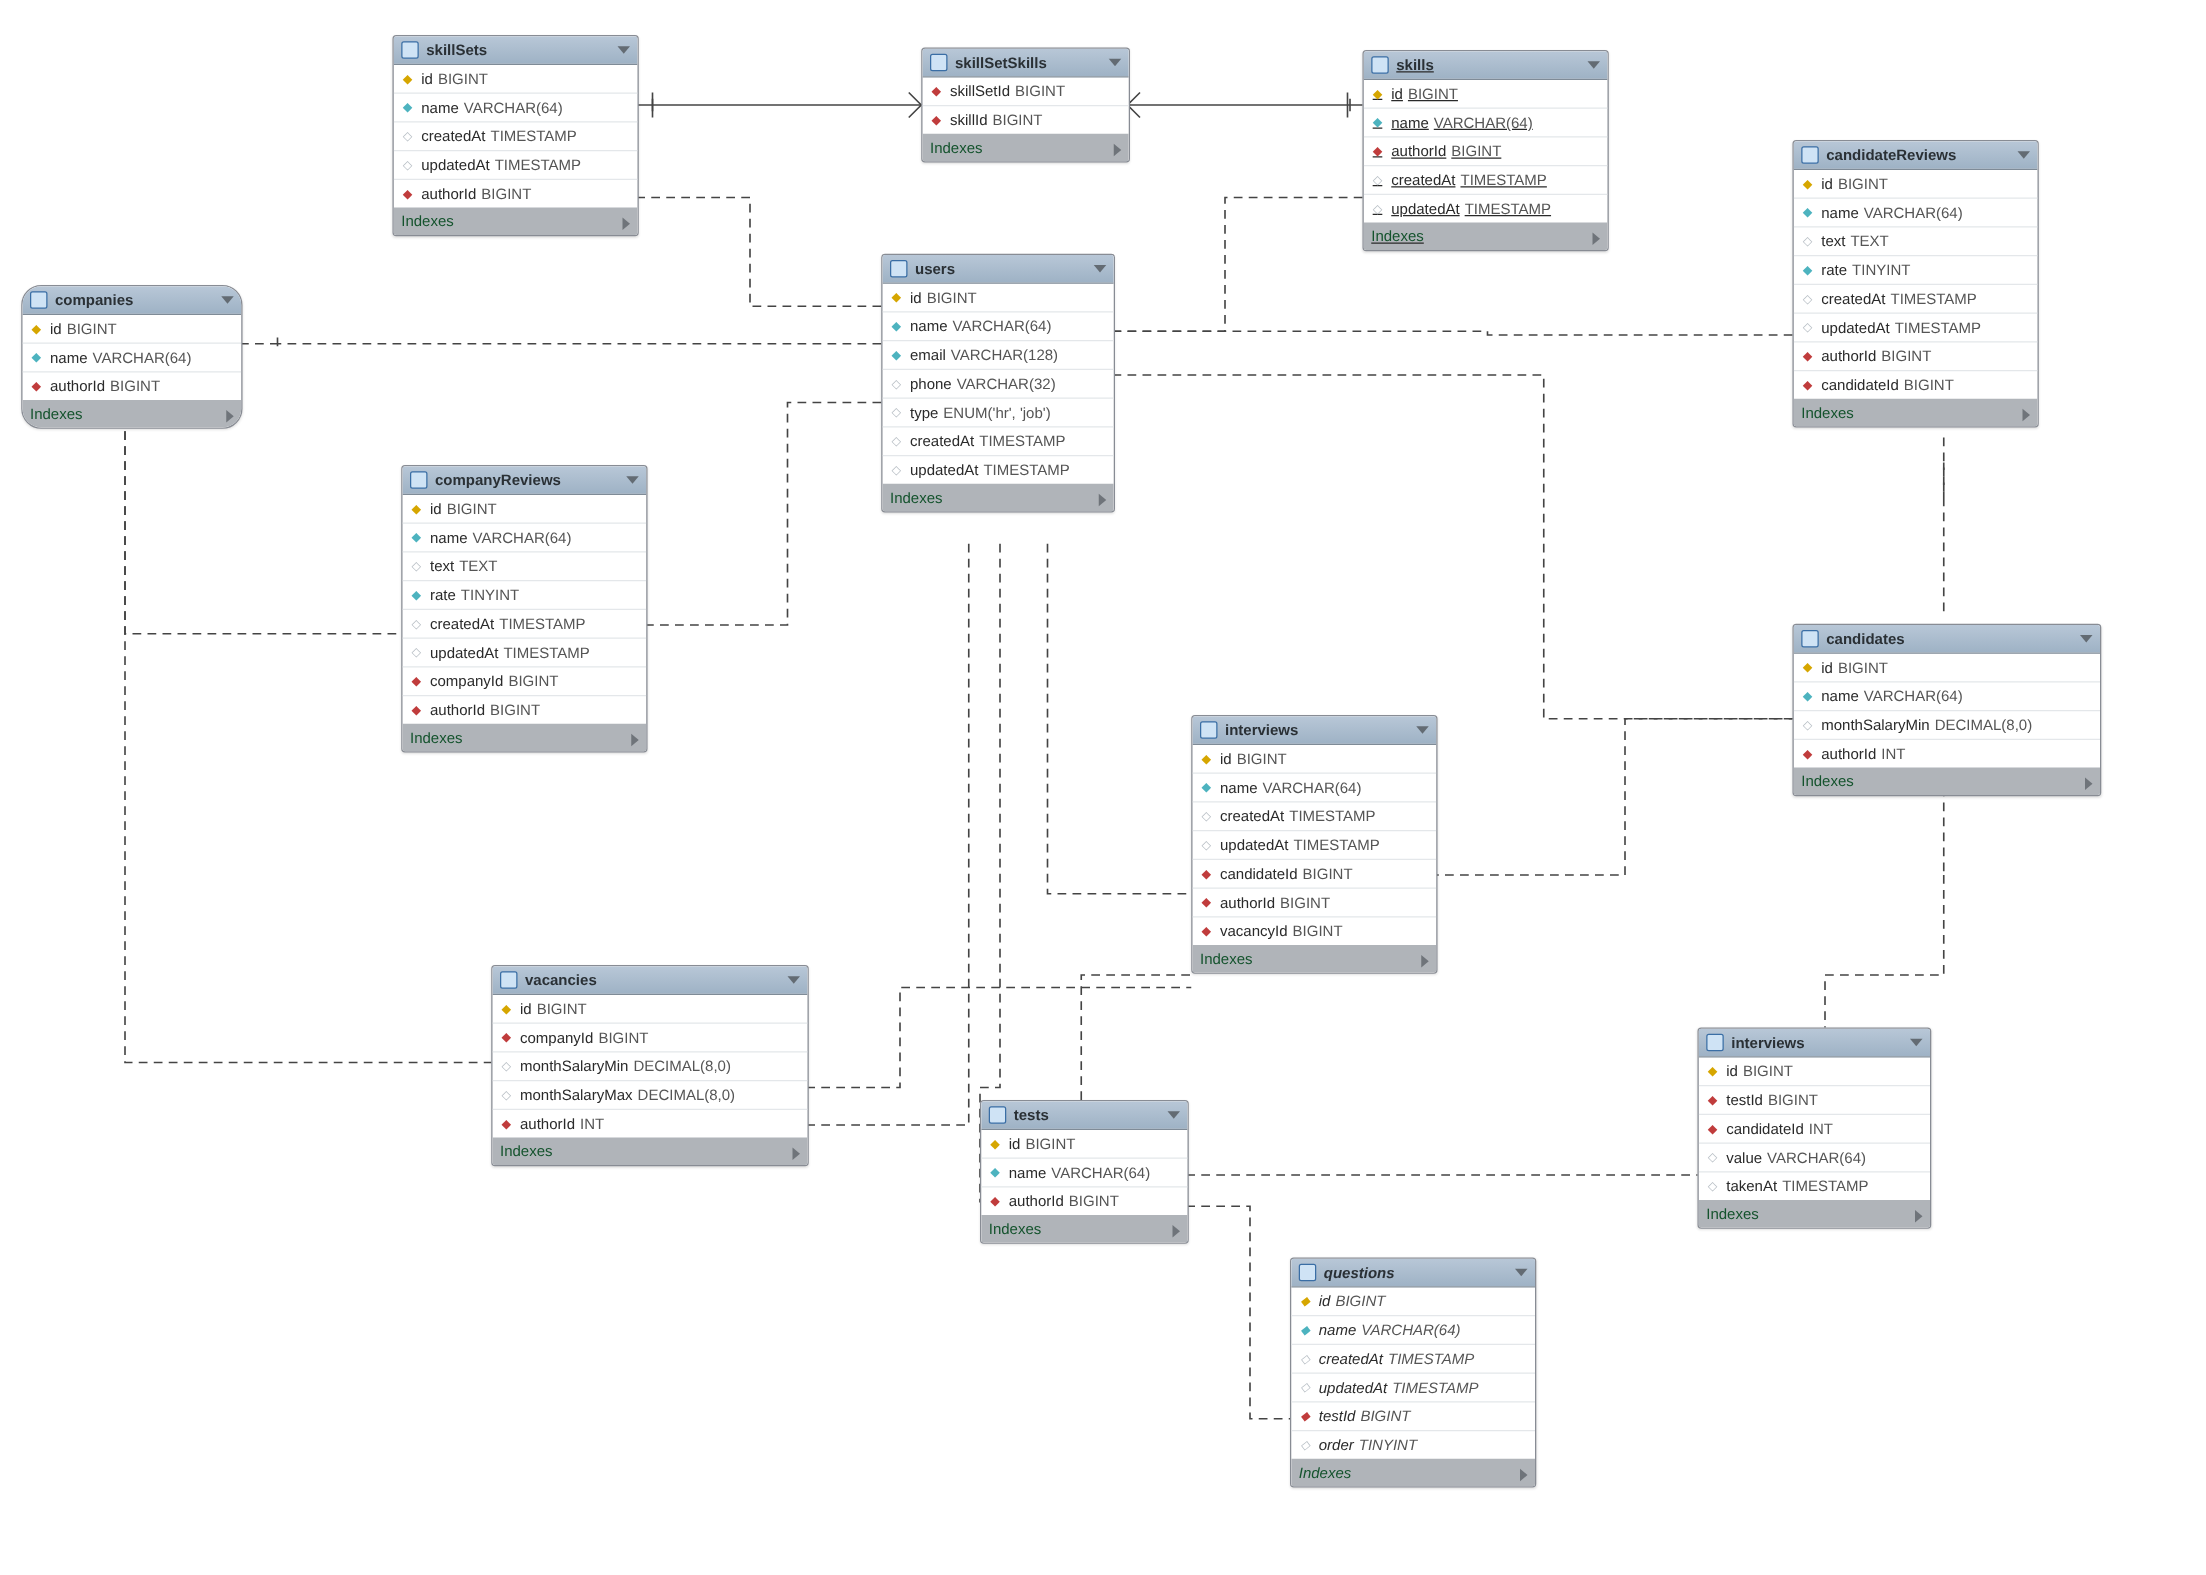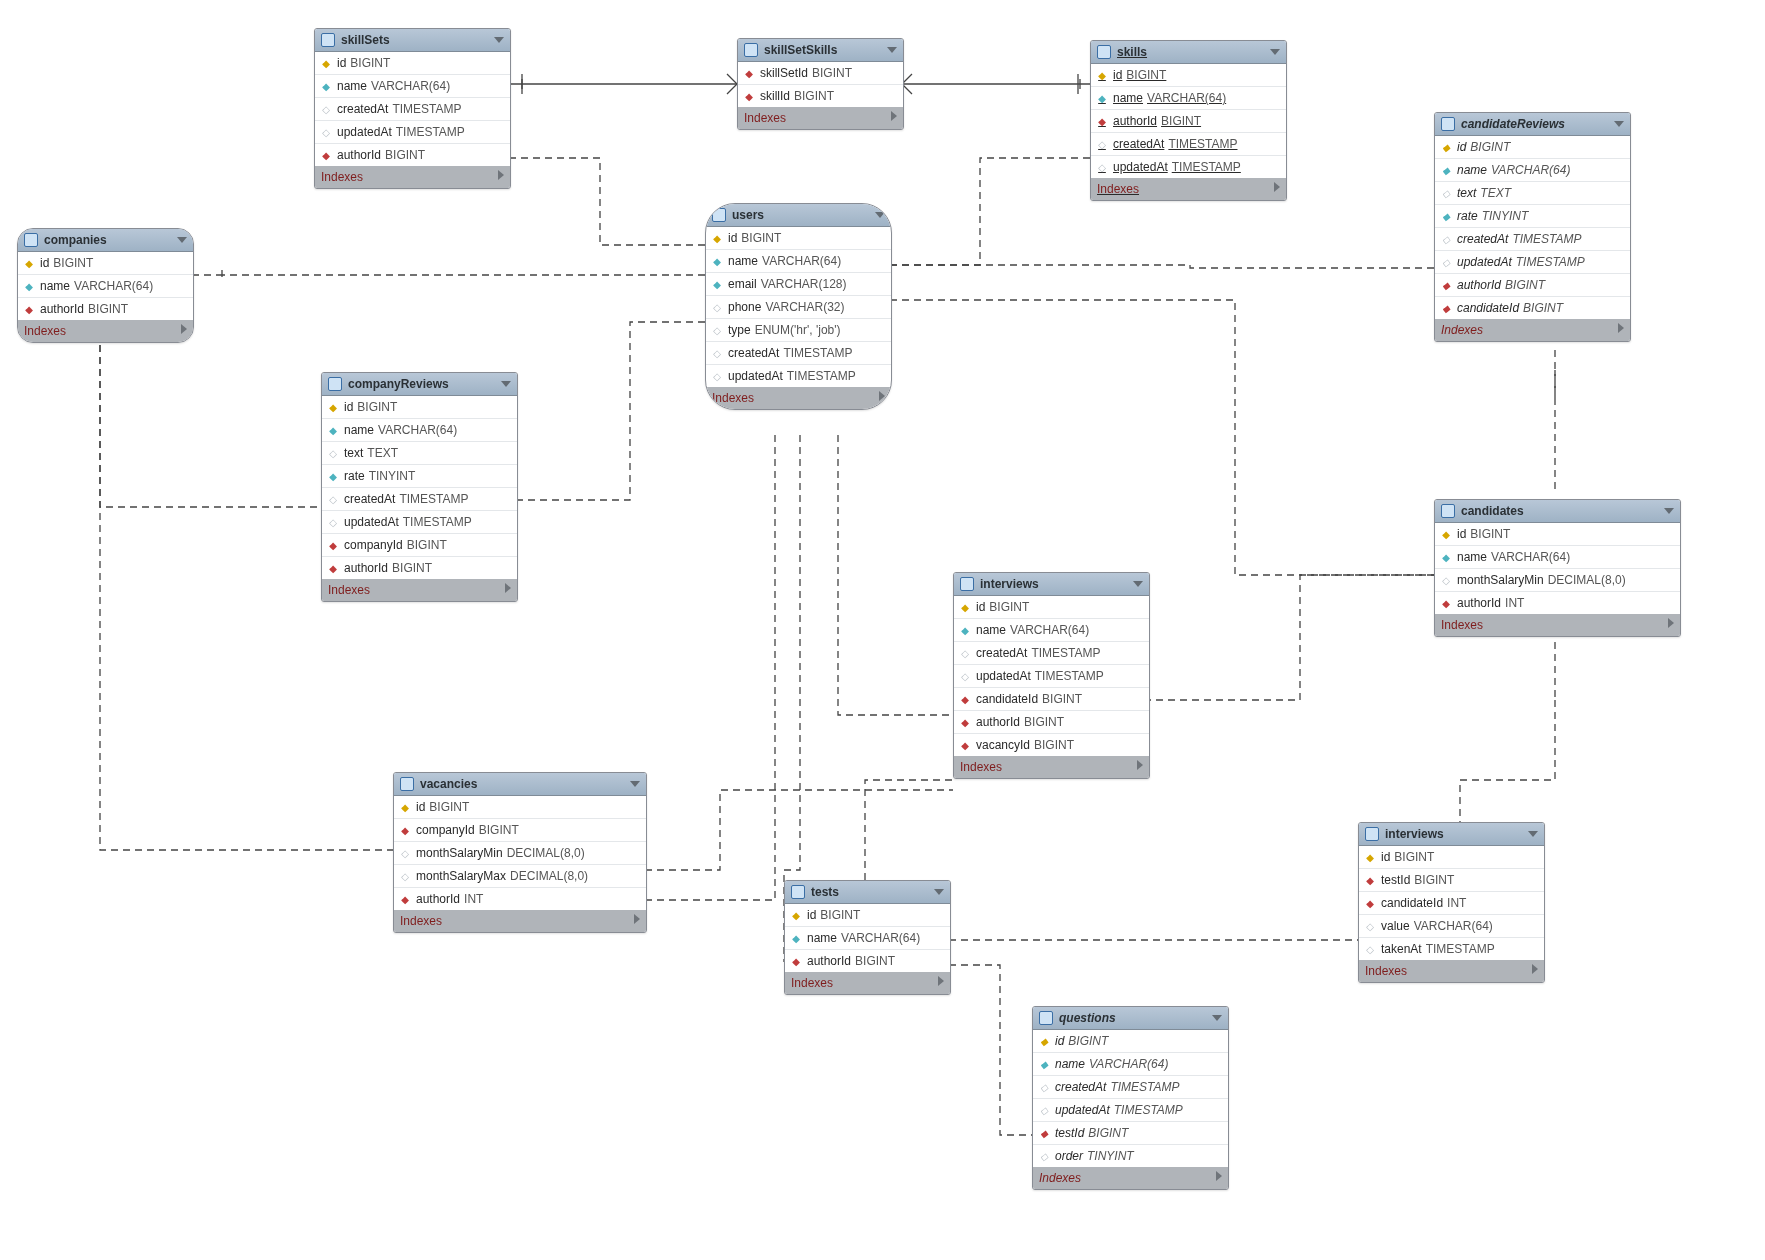--- a/index.html
+++ b/index.html
@@ -70,24 +70,24 @@
     width: 10px; text-align: center;
   }
   .mk-pk  { color: #d6a600; } 
   .mk-fk  { color: #c03c3c; } 
   .mk-nn  { color: #4db3bf; } 
   .mk-n   { color: #b8bfc5; } 
   .col .name { color: #2a2a2a; }
   .col .type { color: #555; margin-left: 4px; }
   .indexes {
     background: #b0b4b9;
-    color: #7f1d1d;
+    color: #14532d;
     padding: 4px 6px;
     display: flex;
-    align-items: flex-start;
+    align-items: flex-end;
     font-size: 12px;
   }
   .indexes .lbl { flex: 1; }
   .indexes .caret-r {
     width: 0; height: 0;
     border-top: 5px solid transparent;
     border-bottom: 5px solid transparent;
     border-left: 6px solid #6f747a;
   }
 </style>
@@ -272,21 +272,21 @@
           <span class="name">updatedAt</span>
           <span class="type">TIMESTAMP</span>
         </div>
   </div>
   <div class="indexes">
         <span class="lbl">Indexes</span>
         <span class="caret-r"></span>
       </div>
 </div>
 
-<div class="entity" style="left:1434px;top:112px;width:195px;font-style:italic;">
+<div class="entity" style="left:1434px;top:112px;width:195px;">
   <div class="entity-header">
     <span class="icon"></span>
     <span class="title">candidateReviews</span>
     <span class="caret"></span>
   </div>
   <div class="columns">
     <div class="col">
           <span class="mk mk-pk">◆</span>
           <span class="name">id</span>
           <span class="type">BIGINT</span>
@@ -326,21 +326,21 @@
           <span class="name">candidateId</span>
           <span class="type">BIGINT</span>
         </div>
   </div>
   <div class="indexes">
         <span class="lbl">Indexes</span>
         <span class="caret-r"></span>
       </div>
 </div>
 
-<div class="entity" style="left:705px;top:203px;width:185px;border-radius:30px;">
+<div class="entity" style="left:705px;top:203px;width:185px;">
   <div class="entity-header">
     <span class="icon"></span>
     <span class="title">users</span>
     <span class="caret"></span>
   </div>
   <div class="columns">
     <div class="col">
           <span class="mk mk-pk">◆</span>
           <span class="name">id</span>
           <span class="type">BIGINT</span>

